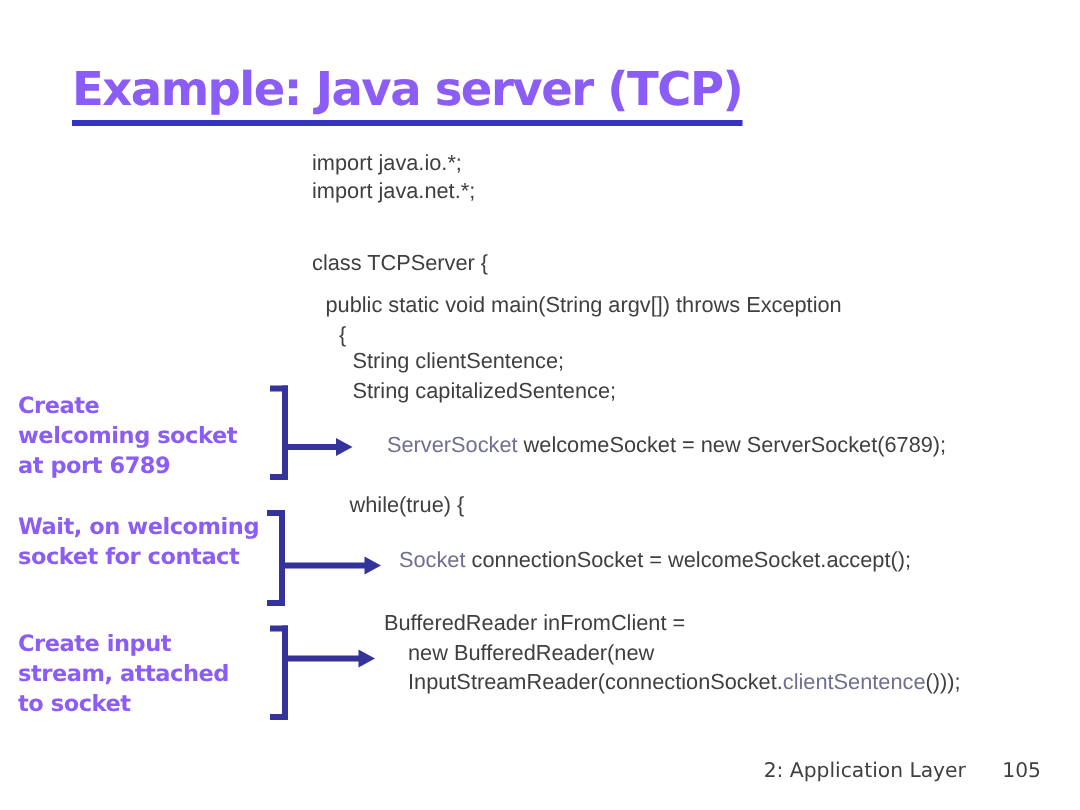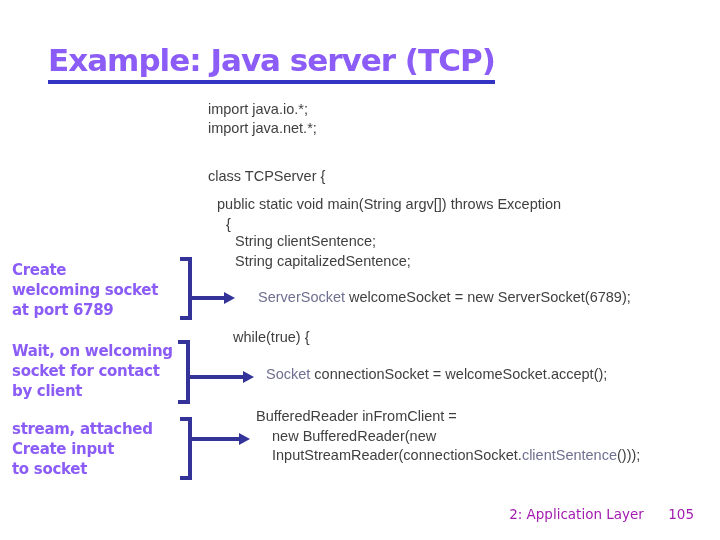--- a/index.html
+++ b/index.html
@@ -99,21 +99,21 @@
   .ah2 { left: 243px; top: 371px; }
   .ah3 { left: 239px; top: 433px; }
 
   
   .footer {
     position: absolute;
     left: 0; right: 26px; top: 506px;
     text-align: right;
     font-family: "DejaVu Sans", sans-serif;
     font-size: 13.5px;
-    color: #a21caf;
+    color: #404040;
     white-space: nowrap;
   }
   .footer .page { display: inline-block; margin-left: 20px; }
 </style>
 </head>
 <body>
 
 <div>
 
   <h1 class="title">
@@ -139,25 +139,24 @@
   <div class="code l-reader3"><span>InputStreamReader(connectionSocket.</span><span class="type">clientSentence</span><span>()));</span></div>
 
   <div class="ann ann1">
     <div>Create</div>
     <div>welcoming socket</div>
     <div>at port 6789</div>
   </div>
   <div class="ann ann2">
     <div>Wait, on welcoming</div>
     <div>socket for contact</div>
-    <div>by client</div>
   </div>
   <div class="ann ann3">
+    <div>Create input</div>
     <div>stream, attached</div>
-    <div>Create input</div>
     <div>to socket</div>
   </div>
 
   <div class="bracket b1"></div>
   <div class="arrow-line a1"></div>
   <div class="arrow-head ah1"></div>
 
   <div class="bracket b2"></div>
   <div class="arrow-line a2"></div>
   <div class="arrow-head ah2"></div>

